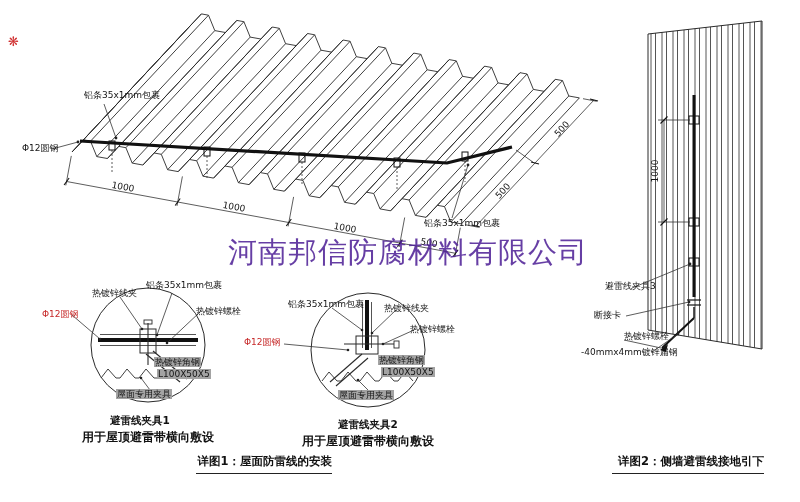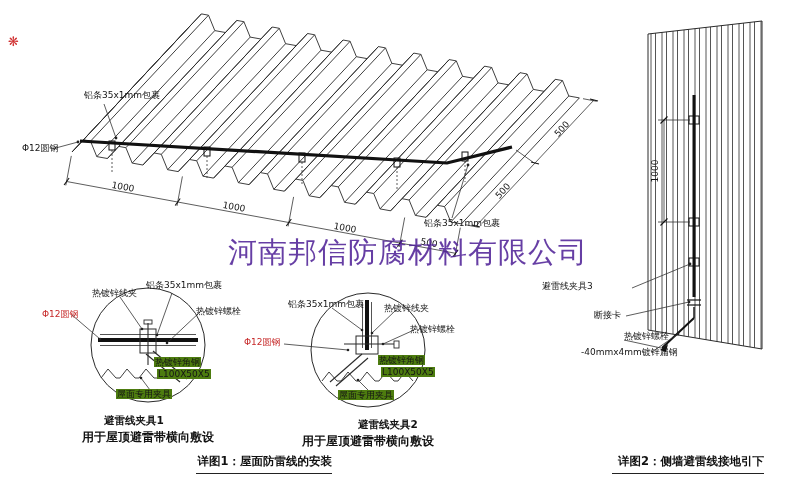--- a/index.html
+++ b/index.html
@@ -1,21 +1,21 @@
 <!DOCTYPE html>
 <html><head>
 <meta charset="utf-8">
 <style>
   html,body{margin:0;padding:0;background:#888;}
   .sheet{position:relative;width:800px;height:502px;background:#fff;overflow:hidden;
          font-family:"DejaVu Sans","Liberation Sans",sans-serif;}
   .sheet svg{position:absolute;left:0;top:0;z-index:1;}
   .lbl{position:absolute;font-size:9px;line-height:1.15;color:#151515;white-space:nowrap;z-index:10;}
   .red{color:#c62828;}
-  .bgw{background:#4d7c0f;padding:0 1px;text-align:right;}
+  .bgw{background:#a3a3a3;padding:0 1px;text-align:right;}
   .r105{transform:translate(-50%,-50%) rotate(10.5deg);}
   .rm47{transform:translate(-50%,-50%) rotate(-47deg);}
   .rm90{transform:translate(-50%,-50%) rotate(-90deg);}
   .dtl{position:absolute;transform:translateX(-50%);white-space:nowrap;z-index:10;color:#111;text-align:center;}
   .dtitle{font-size:10.5px;font-weight:700;}
   .dsub{font-size:12px;font-weight:700;}
   .cap{position:absolute;font-size:11.5px;font-weight:600;color:#111;text-align:right;
        border-bottom:1.3px solid #222;padding-bottom:4px;z-index:10;white-space:nowrap;}
   .wm{position:absolute;left:228px;top:233px;font-size:29px;letter-spacing:1px;
       font-family:"DejaVu Serif","Liberation Serif",serif;
@@ -209,34 +209,34 @@
   <div class="lbl rm47" style="left:503px;top:191px">500</div>
   <div class="lbl rm47" style="left:562px;top:129px">500</div>
 
   <div class="lbl" style="left:92px;top:288px">热镀锌线夹</div>
   <div class="lbl" style="left:146px;top:280px">铝条35x1mm包裹</div>
   <div class="lbl" style="left:196px;top:306px">热镀锌螺栓</div>
   <div class="lbl red" style="left:42px;top:309px">Φ12圆钢</div>
   <div class="lbl bgw" style="left:154px;top:357px">热镀锌角钢</div>
   <div class="lbl bgw" style="left:157px;top:369px">L100X50X5</div>
   <div class="lbl bgw" style="left:116px;top:389px">屋面专用夹具</div>
-  <div class="dtl dtitle" style="left:134px;top:414px">避雷线夹具1</div>
+  <div class="dtl dtitle" style="left:140px;top:414px">避雷线夹具1</div>
   <div class="dtl dsub" style="left:148px;top:429px">用于屋顶避雷带横向敷设</div>
 
   <div class="lbl" style="left:288px;top:299px">铝条35x1mm包裹</div>
   <div class="lbl" style="left:384px;top:303px">热镀锌线夹</div>
   <div class="lbl" style="left:410px;top:324px">热镀锌螺栓</div>
   <div class="lbl red" style="left:244px;top:337px">Φ12圆钢</div>
   <div class="lbl bgw" style="left:378px;top:355px">热镀锌角钢</div>
   <div class="lbl bgw" style="left:381px;top:367px">L100X50X5</div>
   <div class="lbl bgw" style="left:338px;top:390px">屋面专用夹具</div>
-  <div class="dtl dtitle" style="left:388px;top:418px">避雷线夹具2</div>
+  <div class="dtl dtitle" style="left:368px;top:418px">避雷线夹具2</div>
   <div class="dtl dsub" style="left:368px;top:433px">用于屋顶避雷带横向敷设</div>
 
-  <div class="lbl" style="left:542px;top:281px">避雷线夹具3</div>
+  <div class="lbl" style="left:605px;top:281px">避雷线夹具3</div>
   <div class="lbl" style="left:594px;top:310px">断接卡</div>
   <div class="lbl" style="left:624px;top:331px">热镀锌螺栓</div>
   <div class="lbl" style="left:581px;top:347px">-40mmx4mm镀锌扁钢</div>
   <div class="lbl rm90" style="left:655px;top:171px">1000</div>
 
   <div class="cap" style="left:196px;top:454px;width:136px">详图1：屋面防雷线的安装</div>
   <div class="cap" style="left:612px;top:454px;width:152px">详图2：侧墙避雷线接地引下</div>
 
 </div>
 

